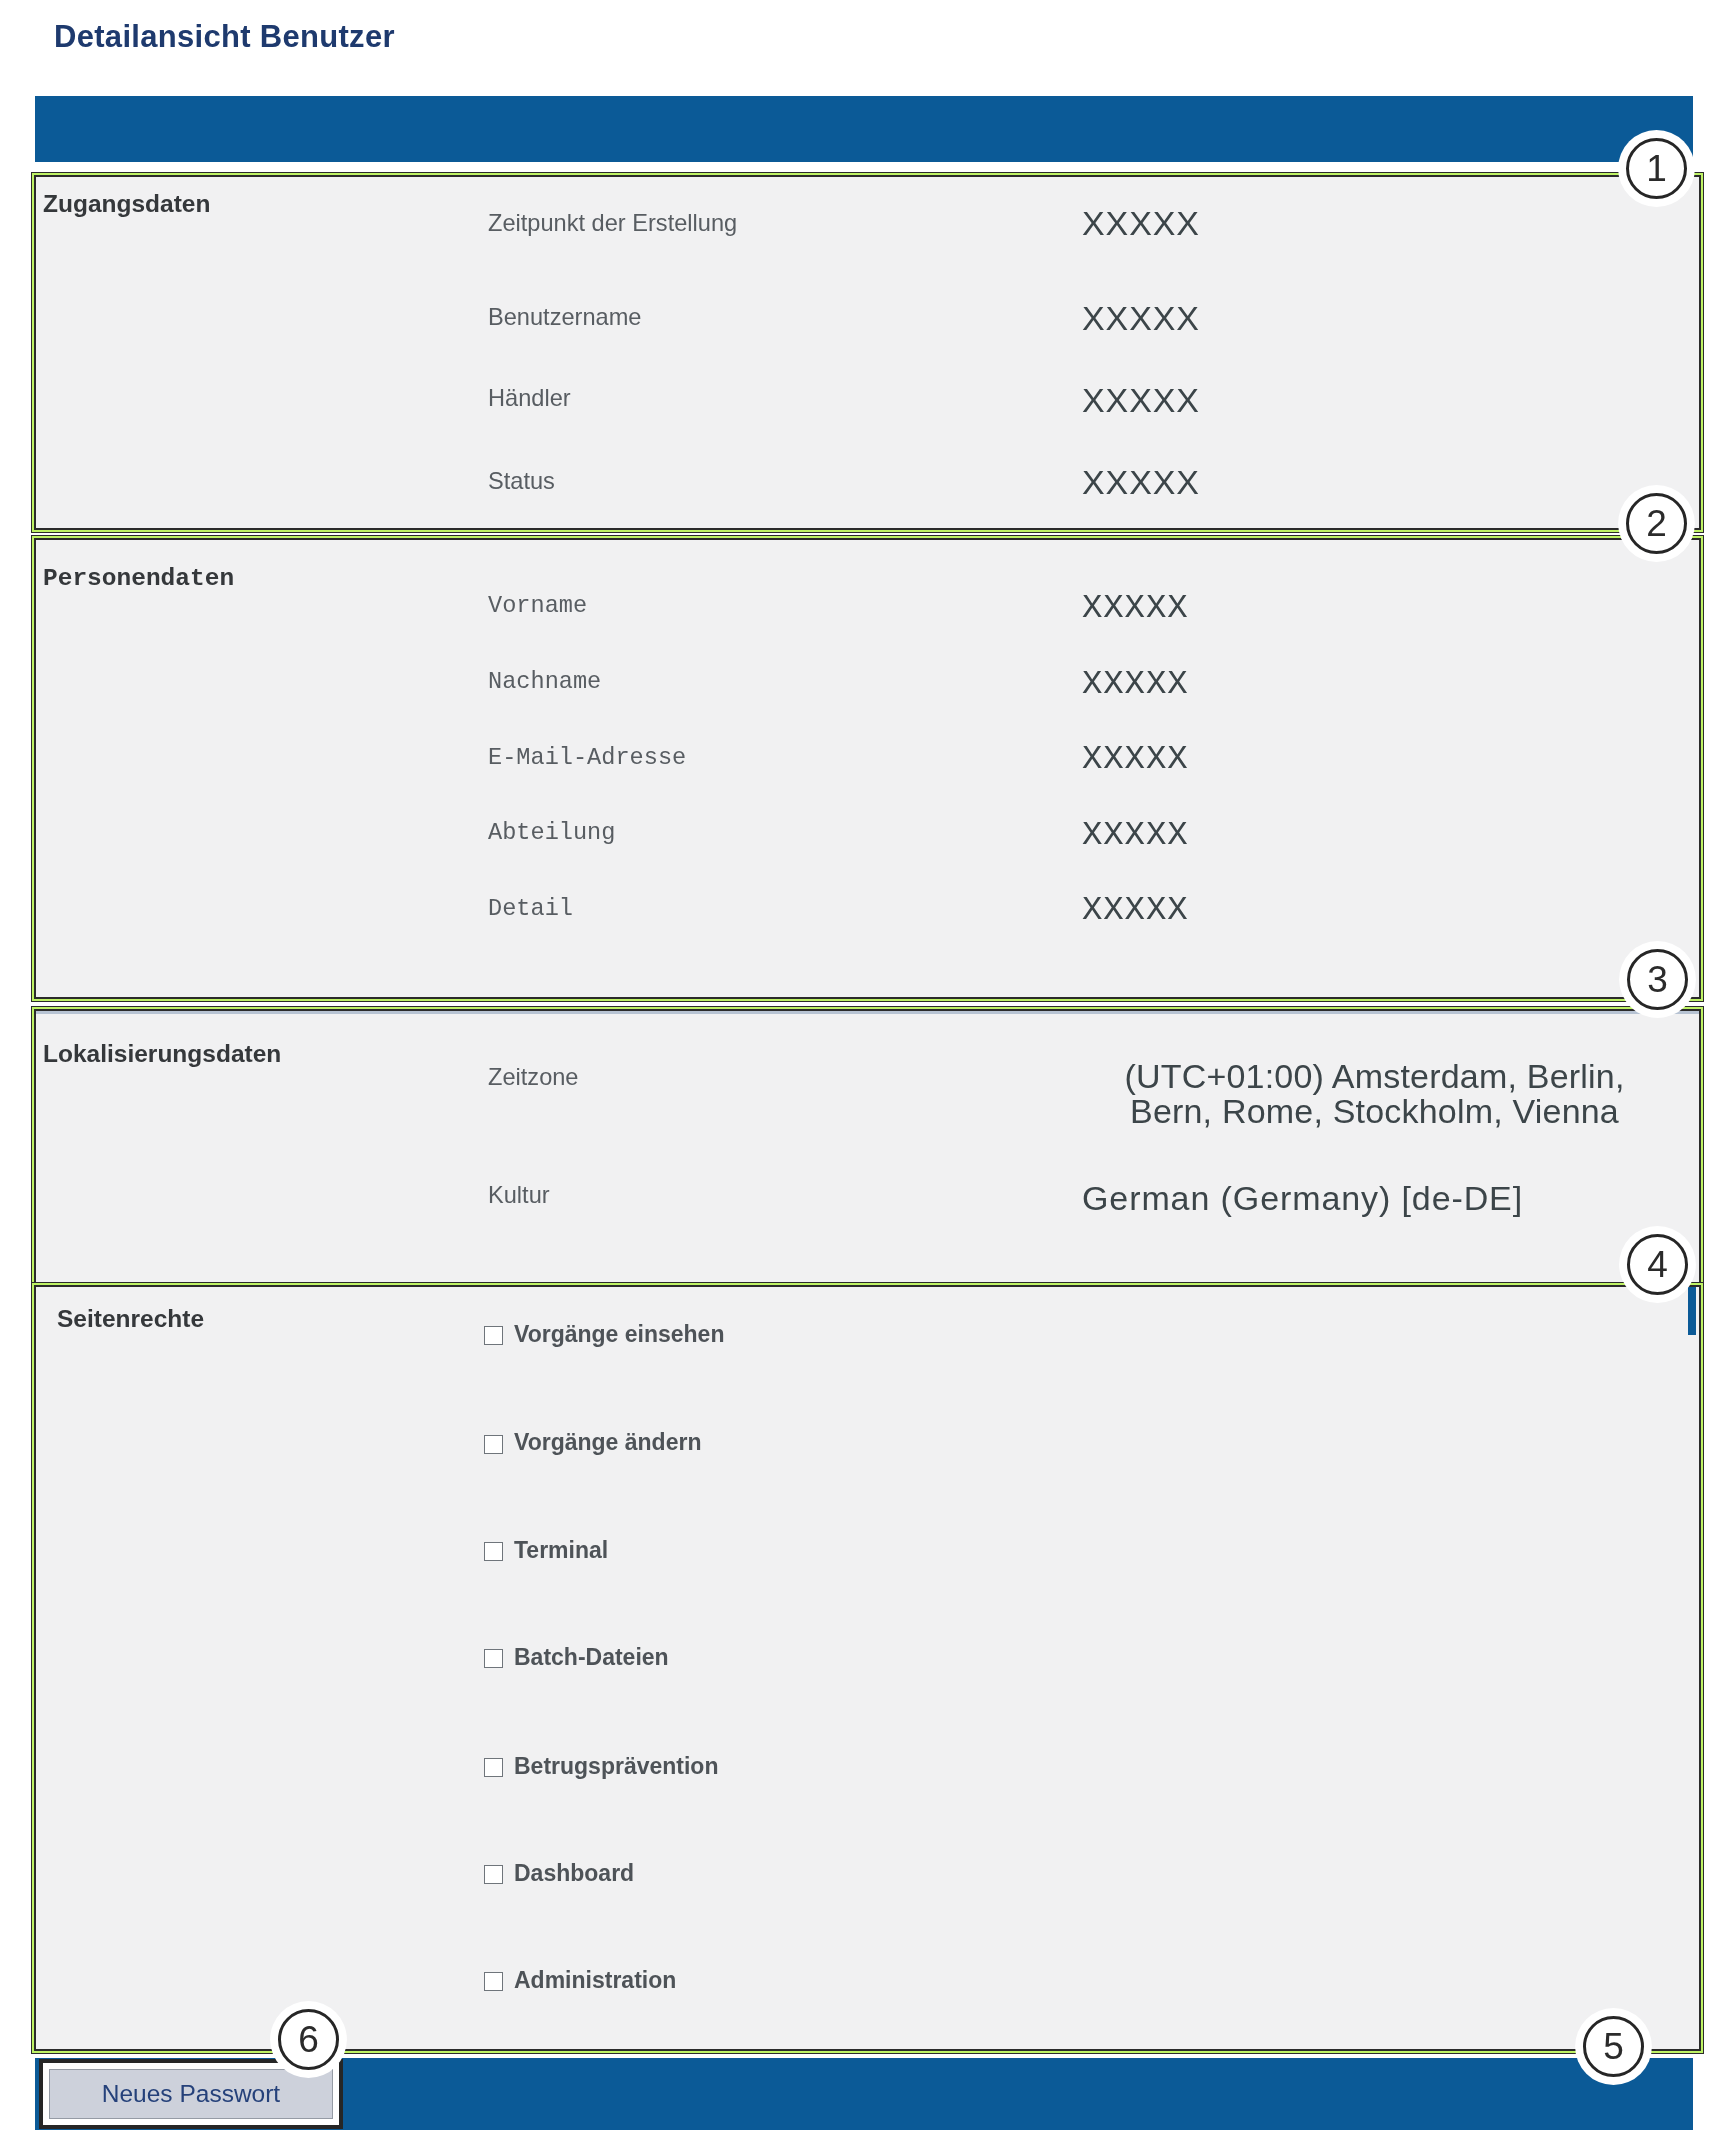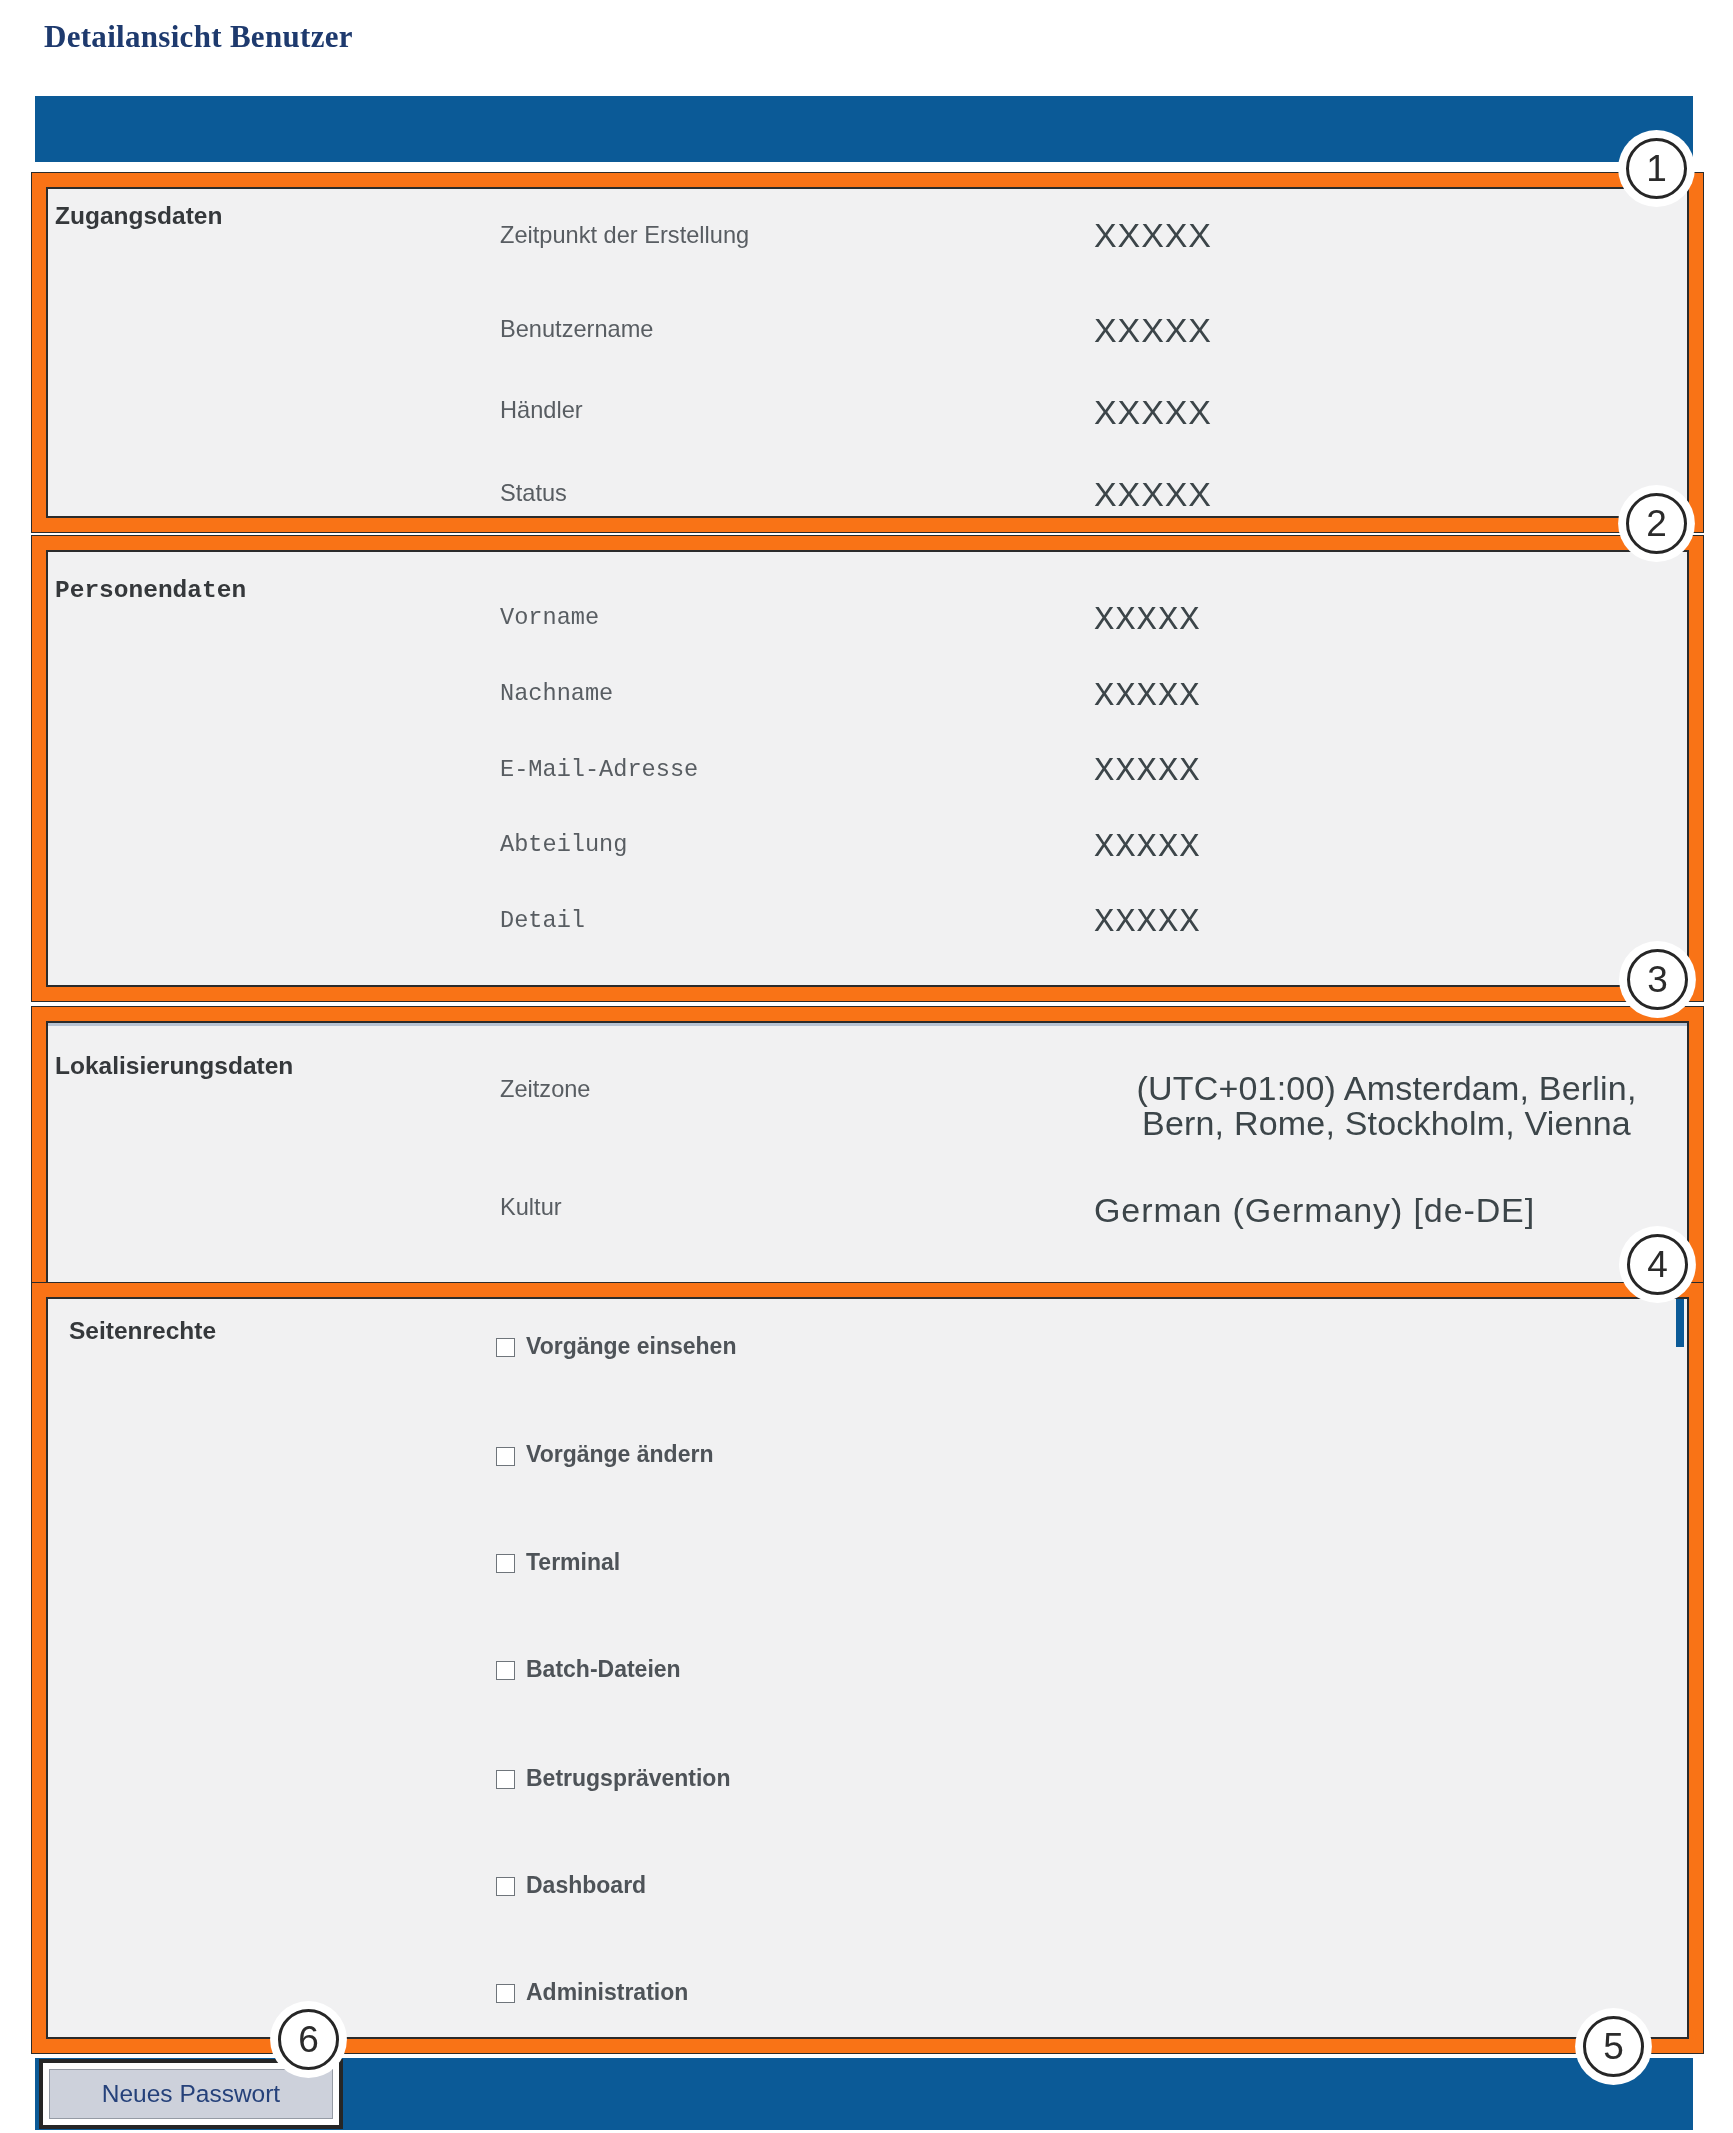--- a/index.html
+++ b/index.html
@@ -8,46 +8,45 @@
     width: 1734px;
     height: 2134px;
     background: #ffffff;
     font-family: "Liberation Sans", "DejaVu Sans", sans-serif;
     overflow: hidden;
   }
 
   
   #page-title {
     position: absolute;
-    left: 44px; top: 19px;
+    left: 54px; top: 19px;
     font-size: 31px;
     font-weight: bold;
     color: #1E3A6E;
     letter-spacing: 0.3px;
-    font-family: Liberation Serif, serif;
   }
 
   
   .blue-bar {
     position: absolute;
     left: 35px;
     width: 1658px;
     background: #0B5A97;
   }
   #topbar { top: 96px; height: 66px; }
   #bottombar { top: 2058px; height: 72px; }
 
   
   .section {
     position: absolute;
     left: 31px;
     width: 1673px;
     border: 1.7px solid #2B2B2B;
-    background: #f97316;
-    padding: 14px;
+    background: #bef264;
+    padding: 2px;
     box-sizing: border-box;
   }
   .section-inner {
     position: relative;
     width: 100%;
     height: 100%;
     border: 2.6px solid #2B2B2B;
     background: #F1F1F2;
     box-sizing: border-box;
   }

